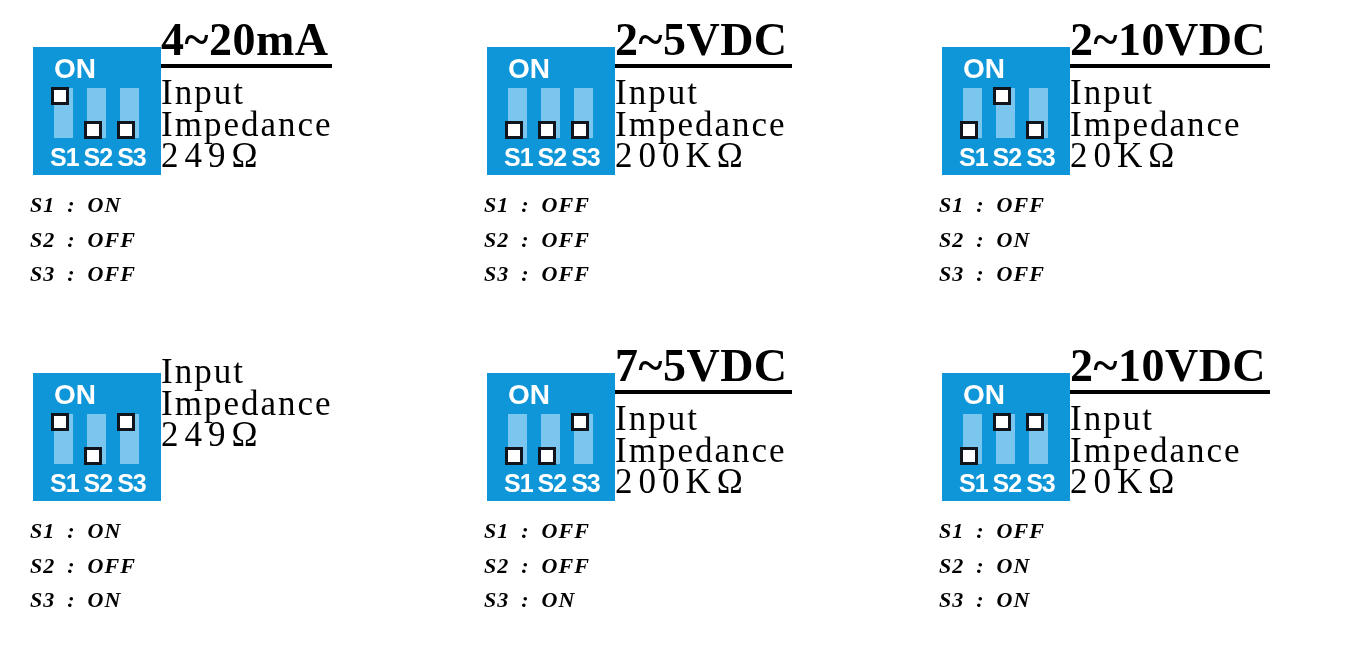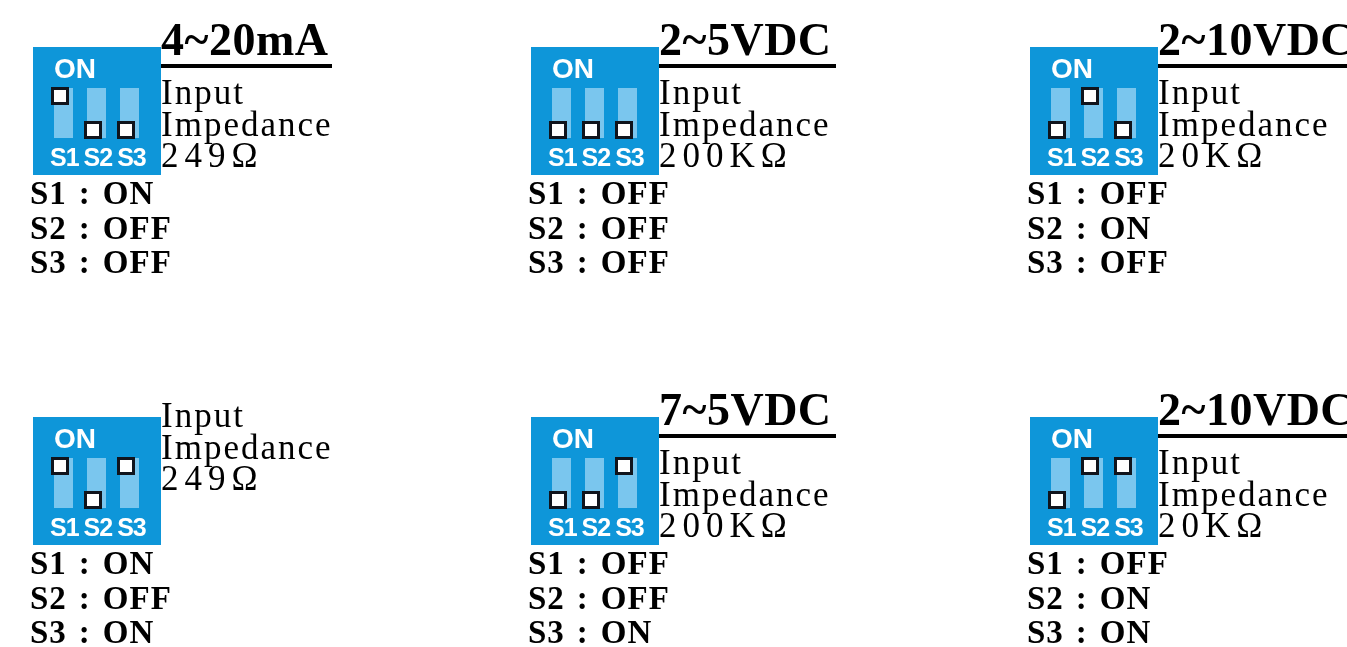--- a/index.html
+++ b/index.html
@@ -9,21 +9,20 @@
     font-family: "Liberation Serif", serif;
     color: var(--text, #000);
     overflow: hidden;
   }
   .page {
     width: 1347px; height: 647px;
     display: grid;
     grid-template-columns: 450px 450px 447px;
     grid-template-rows: 320px 327px;
     background: var(--background, #fff);
-    gap: 44px;
   }
   .panel { padding-top: 30px; position: relative; }
   .panel.r2 { padding-top: 36px; }
   .panel.c1 { padding-left: 33px; }
   .panel.c2 { padding-left: 37px; }
   .panel.c3 { padding-left: 42px; }
 
   .top { display: flex; height: 146px; }
 
   
@@ -65,23 +64,24 @@
     border-bottom: 4px solid var(--text, #000);
     padding: 0 4px 1px 0;
     margin-top: -13px; margin-bottom: 9px;
   }
   .imp { font-size: 35px; line-height: 31.5px; letter-spacing: 2px; white-space: nowrap; }
   .imp-value { letter-spacing: 6px; }
   .unit { letter-spacing: 0; }
 
   
   .states {
-    margin-top: 0; margin-left: -3px;
-    font-weight: 700; font-size: 33px; line-height: 34.5px;
+    margin-top: 12px; margin-left: -3px;
+    font-weight: 700; font-size: 22px; line-height: 34.5px;
     letter-spacing: 1px;
+    font-style: italic;
   }
   .srow { white-space: nowrap; }
   .s-colon { margin: 0 12px; }
 </style>
 </head>
 <body style="--dip_box: #0e96d9; --dip_track: #7ac6ee; --dip_label: #ffffff; --handle_fill: #ffffff; --handle_border: #10141c; --text: #000000; --background: #ffffff;">
 
 <div class="page">
 
   <section class="panel r1 c1">

